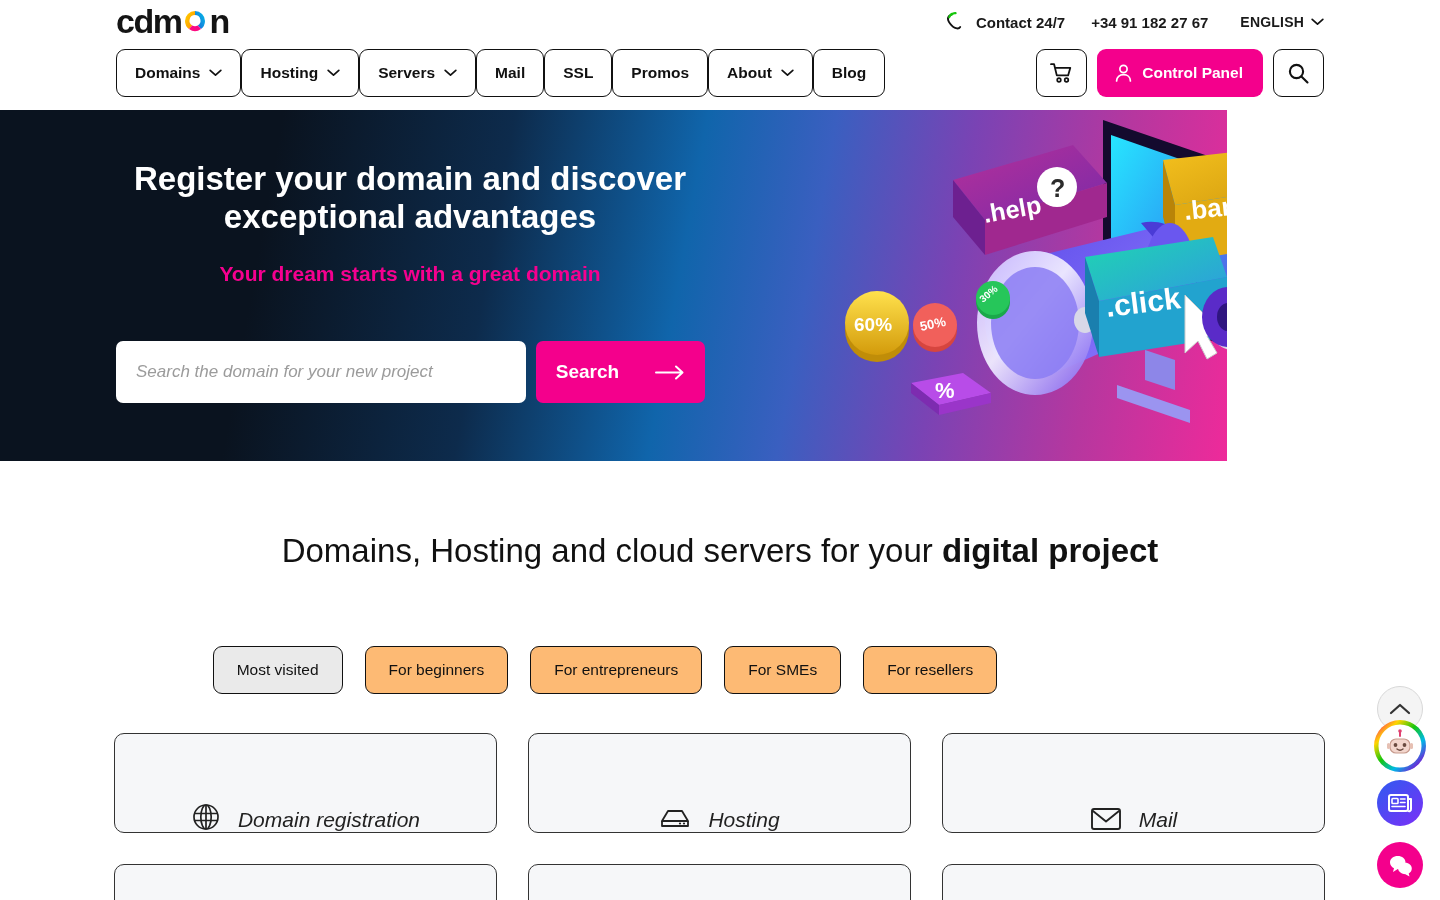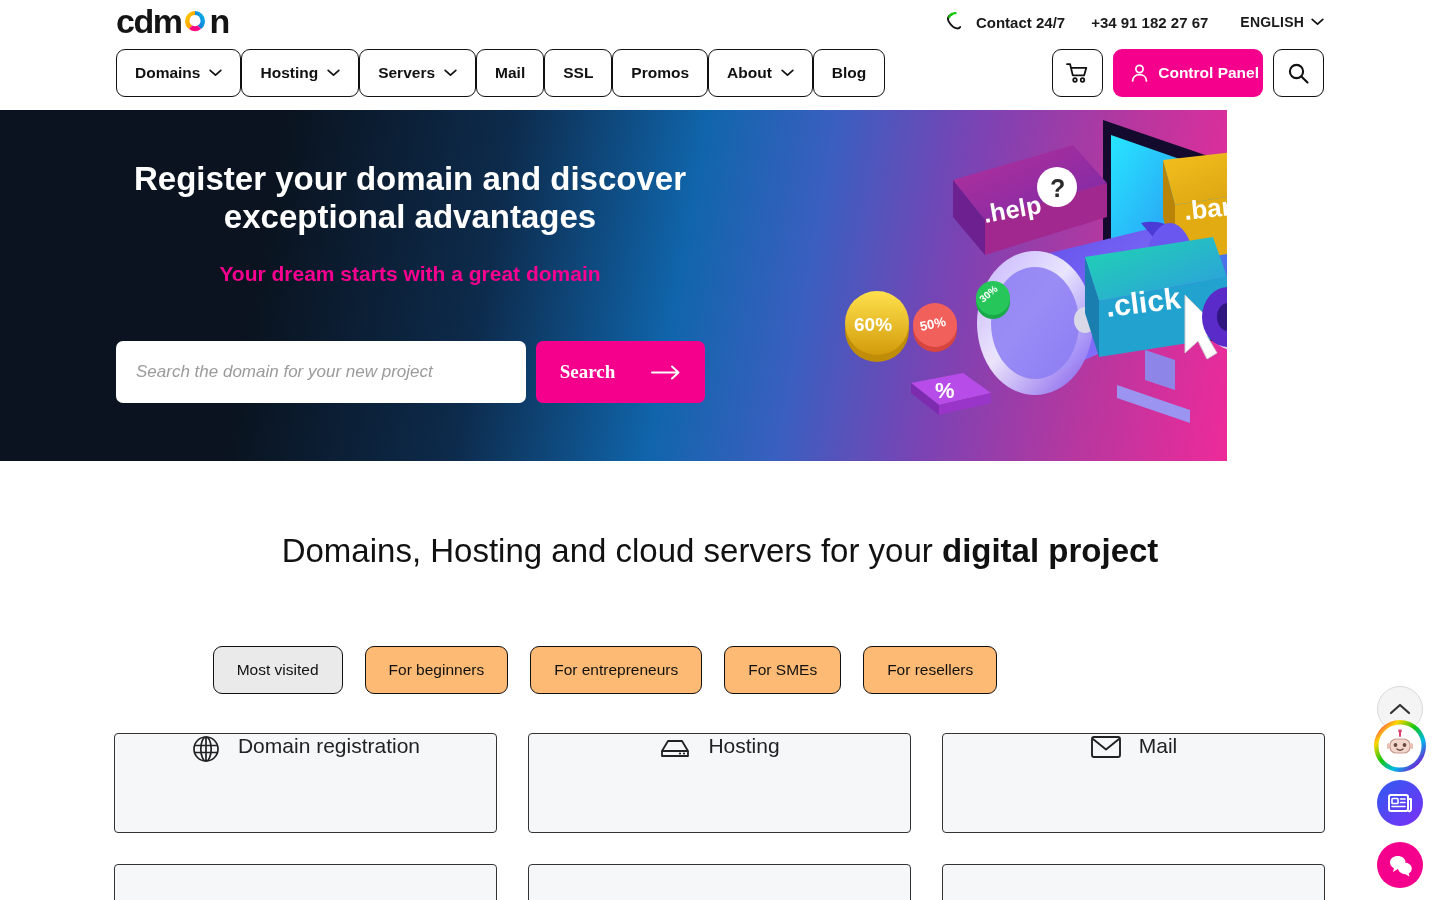--- a/index.html
+++ b/index.html
@@ -66,21 +66,21 @@
   .nav-right {
     position: absolute; right: 116px; top: 49px;
     display: flex; align-items: center; gap: 10px;
   }
   .icon-sq {
     width: 51px; height: 48px;
     border: 1.6px solid #111; border-radius: 9px; background:#fff;
     display:flex; align-items:center; justify-content:center; cursor:pointer;
   }
   .cp-btn {
-    height: 48px; padding: 0 4px 0 17px;
+    height: 48px; padding: 0 20px 0 17px;
     border: none; border-radius: 9px;
     background: #f4008c; color:#fff;
     font-size: 15.5px; font-weight: 700;
     display:flex; align-items:center; gap: 9px; cursor:pointer; white-space:nowrap;
     font-family: "Liberation Sans", sans-serif;
   }
 
   
   .hero {
     position: absolute; left:0; top: 110px;
@@ -112,21 +112,21 @@
     font-size: 17px; font-style: italic; color:#3a3a3a;
     font-family: "Liberation Sans", sans-serif;
     outline: none;
   }
   .hero-input::placeholder { color:#9b9b9b; font-style: italic; }
   .hero-search-btn {
     width: 169px; height: 62px; border:none; border-radius: 7px;
     background:#f4008c; color:#fff;
     font-size: 19px; font-weight:700;
     display:flex; align-items:center; justify-content:center; gap: 36px;
-    cursor:pointer; font-family:Liberation Serif, serif;
+    cursor:pointer; font-family:Liberation Sans, sans-serif;
   }
 
   
   .hero-art { position:absolute; left: 845px; top: -5px; width: 500px; height: 360px; }
 
   
   .section-title {
     position:absolute; left:0; top: 528px; width: 1440px;
     text-align:center; font-size: 33px; line-height: 46px;
     color:#111; font-weight: 500;
@@ -146,24 +146,25 @@
   }
   .tab.active { background:#eaeaea; }
 
   .cards {
     position:absolute; left: 114px; top: 733px;
     width: 1212px;
     display:grid; grid-template-columns: repeat(3, 383px);
     gap: 31px 31px;
   }
   .card {
-    height: 100px; border:1.1px solid #333; border-radius: 4px;
+    height: 100px; border:1.1px solid #333; border-radius: 10px;
     background:#f6f7f9;
-    display:flex; align-items:flex-start; justify-content:center; gap: 17px;
+    display:flex; align-items:flex-end; justify-content:center; gap: 17px;
     cursor:pointer;
+    font-style:italic;
   }
   .card-label { font-size: 21px; font-weight: 500; color:#222; }
 
   
   .fabs { position:absolute; right: 11px; top: 686px; width: 58px; }
   .fab {
     width: 46px; height: 46px; border-radius: 50%;
     display:flex; align-items:center; justify-content:center;
     cursor:pointer; position:absolute; left:6px;
   }

